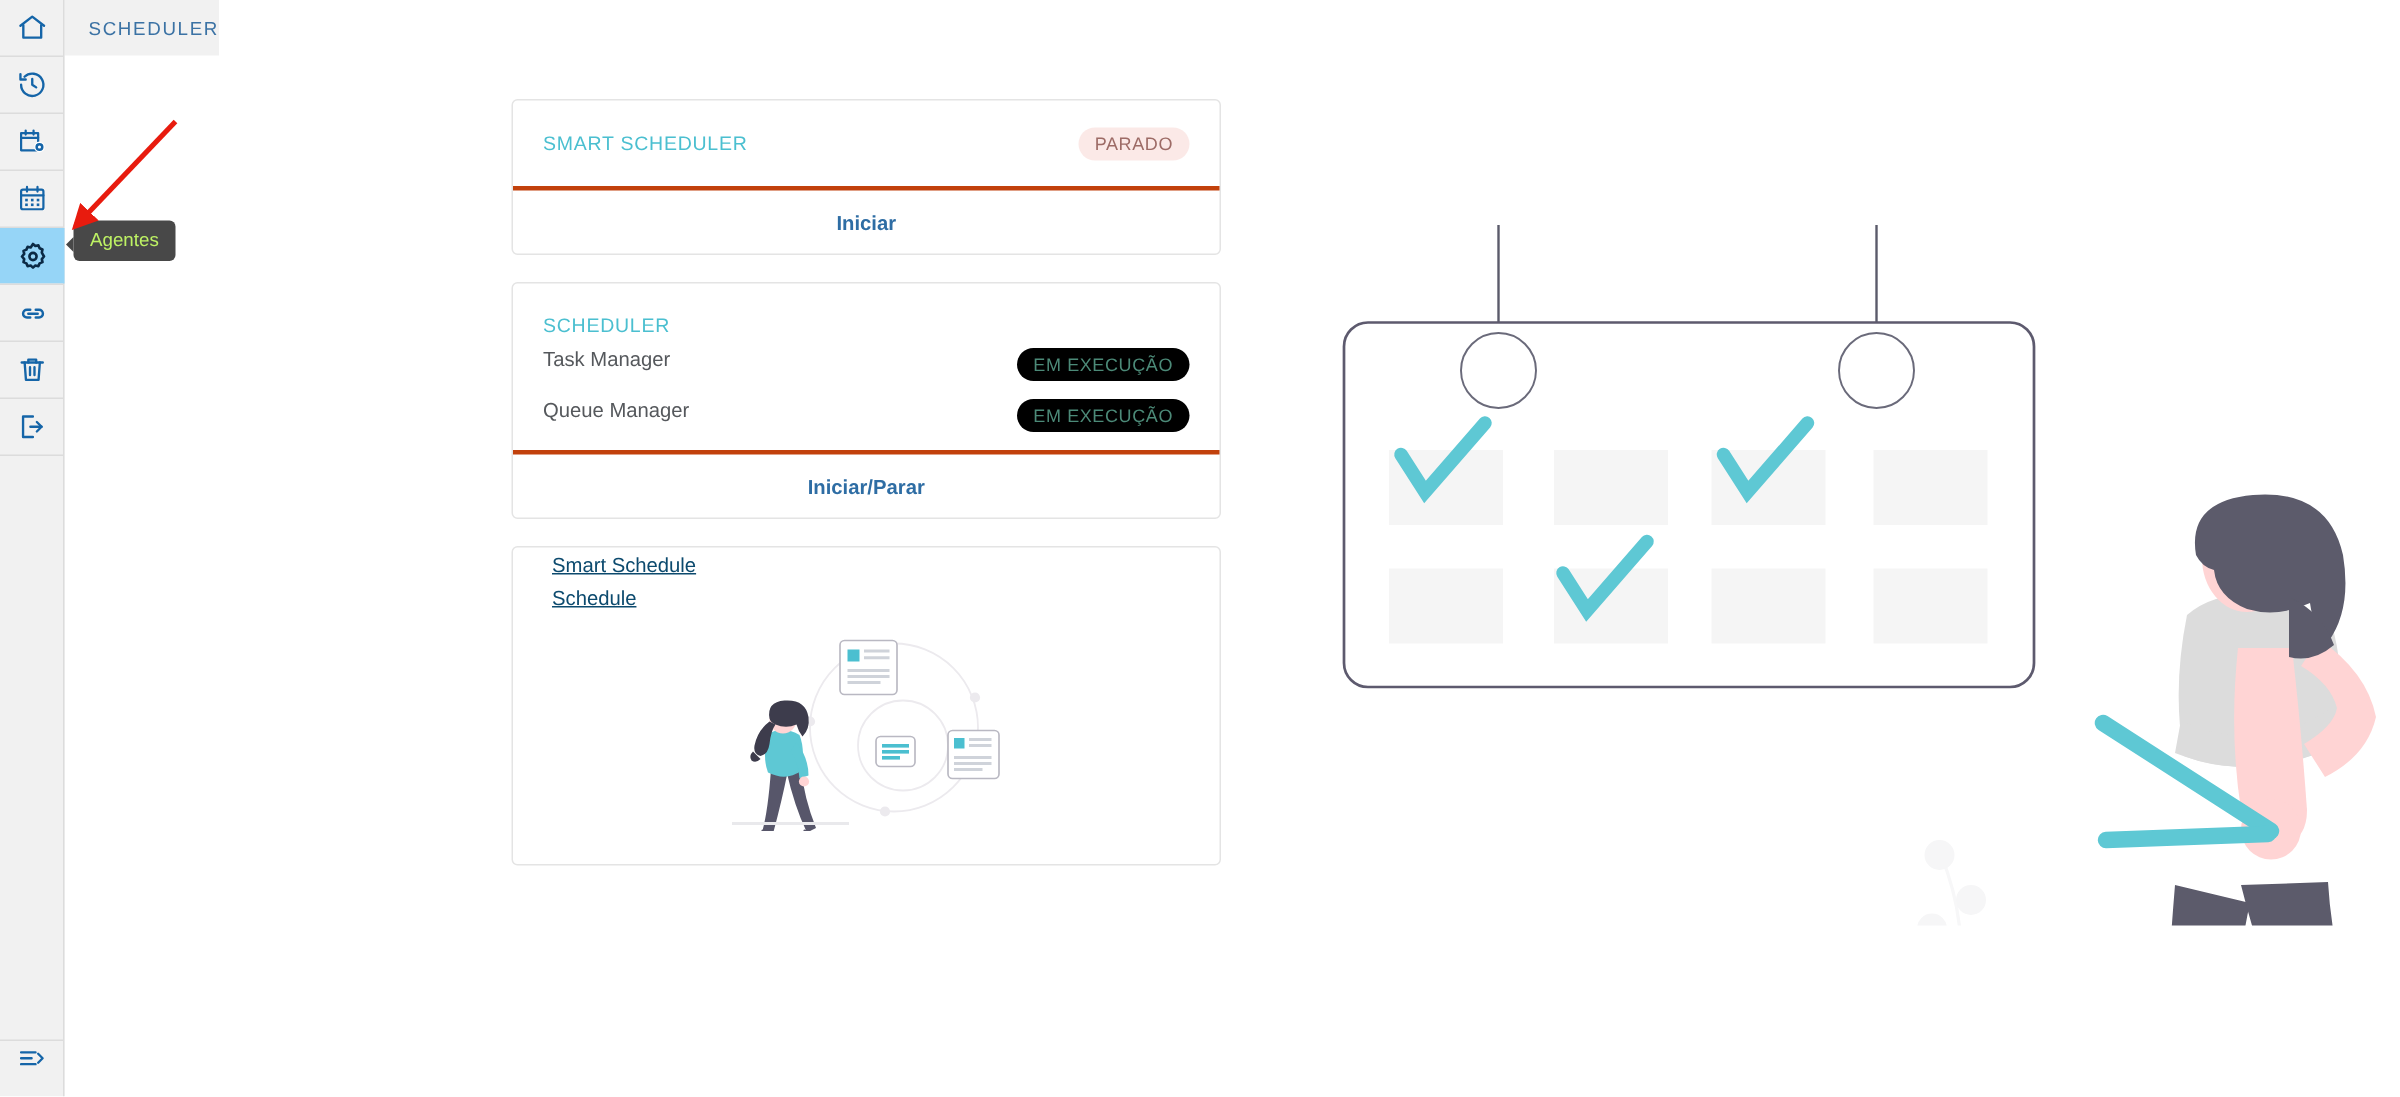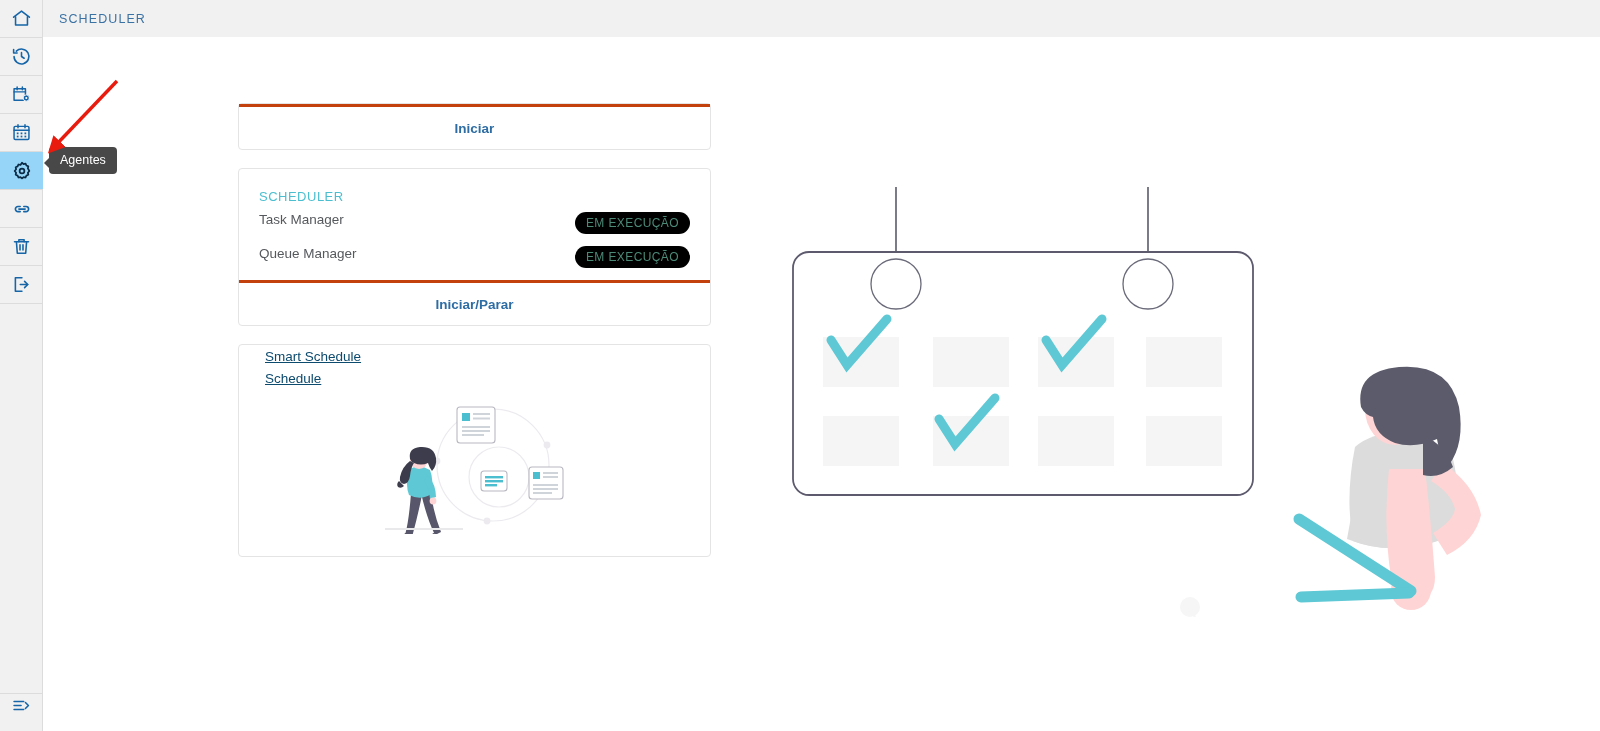--- a/index.html
+++ b/index.html
@@ -26,21 +26,21 @@
     display: flex; align-items: center; justify-content: center;
     cursor: pointer;
   }
   .side-item.active { background: #96d5f7; }
   .side-item svg { display: block; }
   .side-sep { height: 1px; background: #dcdcdc; width: 100%; }
   .side-spacer { flex: 1 1 auto; }
   .side-bottom { padding-bottom: 14px; }
 
   
-  .main { flex: 1 1 auto; height: 617px; display: flex; flex-direction: column; position: relative; }
+  .main { flex: 1 1 auto; height: 617px; display: flex; flex-direction: row; position: relative; }
   .topbar {
     height: 37px; background: #f1f1f1;
     display: flex; align-items: center;
     padding-left: 16px;
     flex: 0 0 37px;
   }
   .topbar-title {
     color: #3b72a4; font-size: 12.5px; letter-spacing: 1.1px; font-weight: 400;
   }
   .content { flex: 1 1 auto; position: relative; background: #fff; overflow: hidden; }
@@ -90,21 +90,21 @@
     text-decoration: underline; margin-bottom: 7px; cursor: pointer;
   }
   .doc-illu { display: flex; justify-content: center; padding: 6px 0 22px 0; }
 
   
   .hero { position: absolute; left: 700px; top: 100px; width: 820px; height: 640px; }
 
   
   .tooltip {
     position: absolute; left: 49px; top: 147px;
-    background: #484848; color: #ffffff;
+    background: #484848; color: #bef264;
     font-size: 12.5px; border-radius: 4px;
     padding: 6px 11px 7px 11px;
     z-index: 50; white-space: nowrap;
   }
   .tooltip:before {
     content: ""; position: absolute; left: -5px; top: 11px;
     border-top: 5px solid transparent; border-bottom: 5px solid transparent;
     border-right: 5px solid #484848;
   }
   .arrow-layer { position: absolute; left: 0; top: 0; width: 1600px; height: 731px; pointer-events: none; z-index: 60; }
@@ -300,20 +300,26 @@
 
             <path d="M58 30 q-6 -36 38 -40 q50 -4 60 40 q6 36 -10 58 q-10 -10 -12 -26 q-22 10 -42 4 q-20 -8 -22 -26 q-8 -2 -12 -10z" fill="#5c5b6b"></path>
             <path d="M120 58 q22 10 30 32 q-14 12 -30 8z" fill="#5c5b6b"></path>
           </g>
         </svg>
       </div>
 
       <div class="cards">
 
         <div class="card">
+          <div class="card-body">
+            <div class="card-head-row">
+              <span class="card-title">SMART SCHEDULER</span>
+              <span class="badge stopped">PARADO</span>
+            </div>
+          </div>
           <div class="card-footer">
             <span class="card-footer-label">Iniciar</span>
           </div>
         </div>
 
         <div class="card">
           <div class="card-body doc-pad-bottom">
             <div class="card-section-title">SCHEDULER</div>
 
             <div class="row">

